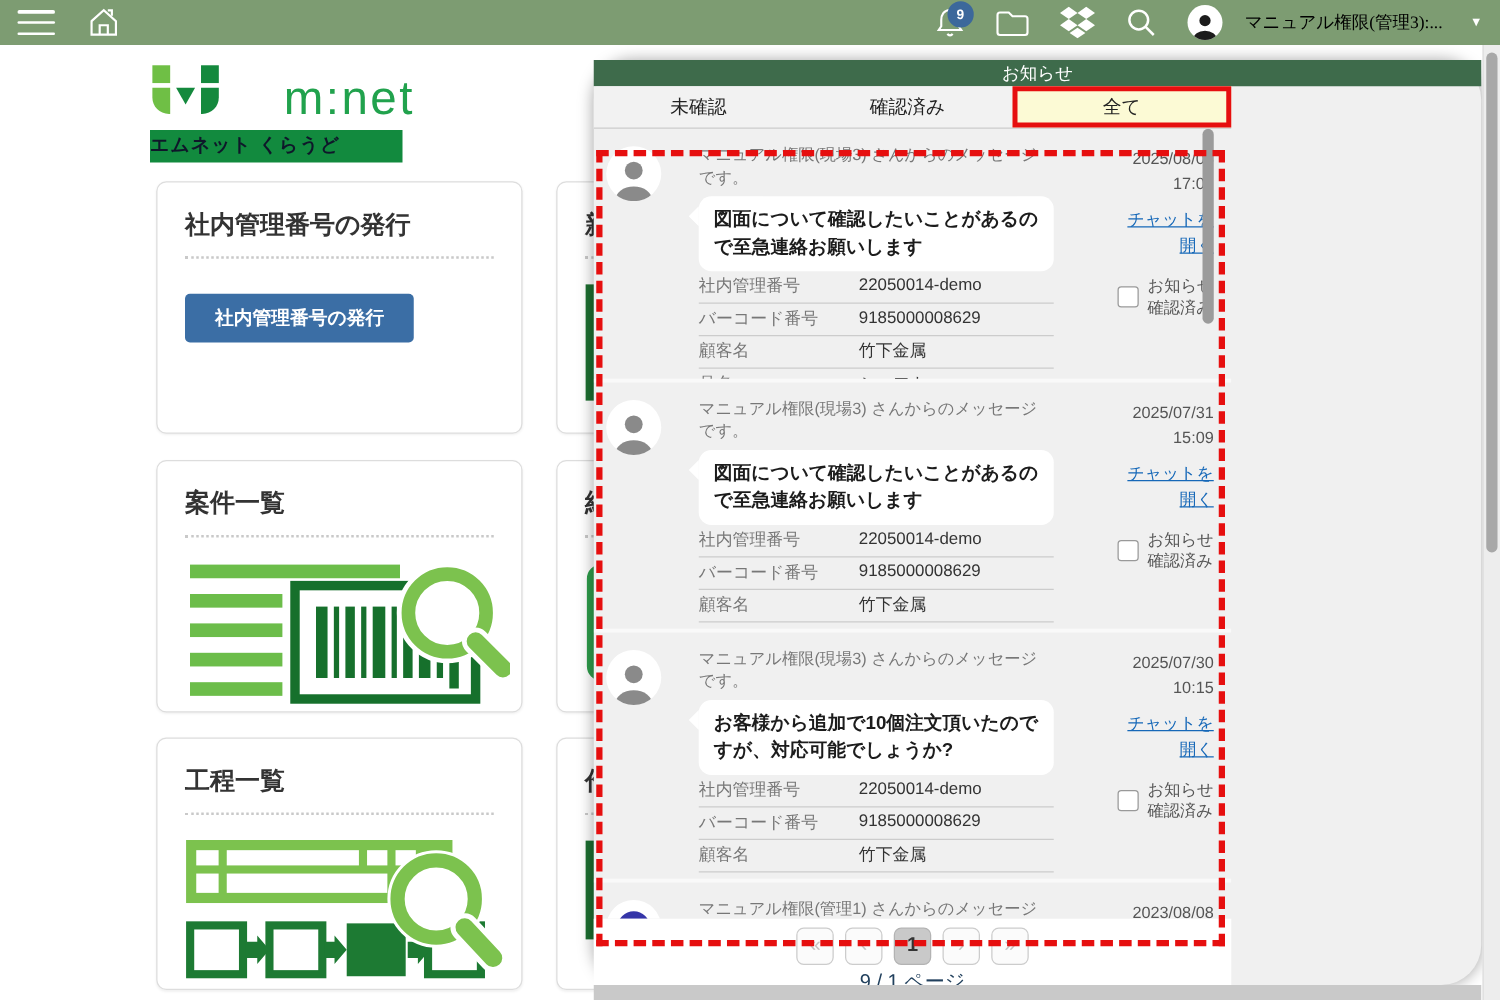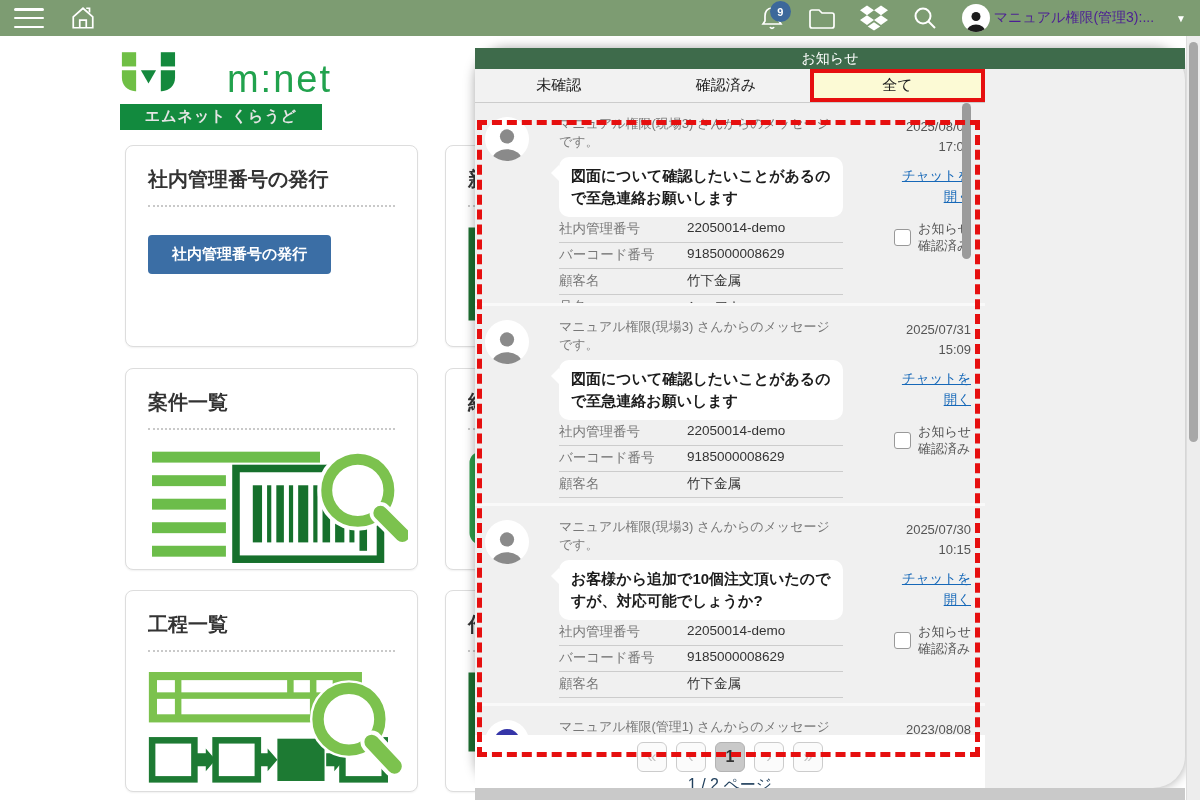--- a/index.html
+++ b/index.html
@@ -13,29 +13,29 @@
   .hamburger { width:30px; height:20px; display:flex; flex-direction:column; justify-content:space-between; cursor:pointer; }
   .hamburger span { display:block; height:2.5px; background:#fff; border-radius:2px; }
   .topbar .home { margin-left:26px; }
   .tb-spacer { flex:1; }
   .tb-icon { display:flex; align-items:center; justify-content:center; margin-left:24px; position:relative; }
   .badge { position:absolute; top:-4px; left:10px; min-width:21px; height:21px; border-radius:50%;
     background:#3c689b; color:#fff; font-size:11px; font-weight:bold;
     display:flex; align-items:center; justify-content:center; }
   .avatar-top { width:28px; height:28px; border-radius:50%; background:#fff; overflow:hidden;
     display:flex; align-items:flex-end; justify-content:center; }
-  .tb-user { color:#4c1d95; font-size:14px; margin-left:4px; white-space:nowrap; }
+  .tb-user { color:#000000; font-size:14px; margin-left:18px; white-space:nowrap;font-family:Liberation Serif, serif; }
   .tb-caret { color:#fff; font-size:10px; margin-left:22px; }
 
   
   .logo { position:absolute; left:120px; top:52px; width:212px; }
   .logo-row { display:flex; align-items:flex-end; gap:10px; }
   .logo-brand { font-size:38px; font-weight:normal; color:#21a24d; letter-spacing:2px; line-height:1;margin-left:40px; }
-  .logo-sub { margin-top:6px; background:#128a3e; color:#e5e5e5; font-weight:bold; font-size:15px;
-    text-align:center; padding:3px 0 4px; width:202px; letter-spacing:1px; }
+  .logo-sub { margin-top:6px; background:#128a3e; color:#0f172a; font-weight:bold; font-size:15px;
+    padding:3px 0 4px; width:202px; letter-spacing:1px; }
 
   
   .card { position:absolute; width:293px; height:202px; background:#fff;
     border:1px solid #ddd; border-radius:8px; box-shadow:0 1px 2px rgba(0,0,0,.06);
     padding:20px 22px; }
   .card h2 { font-size:20px; color:#333; font-weight:bold; }
   .card .rule { border-bottom:2px dotted #c9c9c9; margin:12px 0 0; }
   .btn-blue { margin-top:28px; background:#3b6ea5; color:#fff; font-weight:bold; font-size:15px;
     border:none; border-radius:4px; padding:10px 24px; cursor:pointer; }
   .card-icon { margin-top:20px; }
@@ -426,21 +426,21 @@
         </div>
 
         <div class="pager">
           <div class="pager-btns">
             <div class="pbtn">«</div>
             <div class="pbtn">‹</div>
             <div class="pbtn active">1</div>
             <div class="pbtn">›</div>
             <div class="pbtn">»</div>
           </div>
-          <div class="pager-label">1 / 2 ページ</div>
+          <div class="pager-label">9 / 1 ページ</div>
         </div>
 
         <div class="dash-box"></div>
       </div>
 
     </div>
   </aside>
 
   <div class="below-strip"></div>
 

